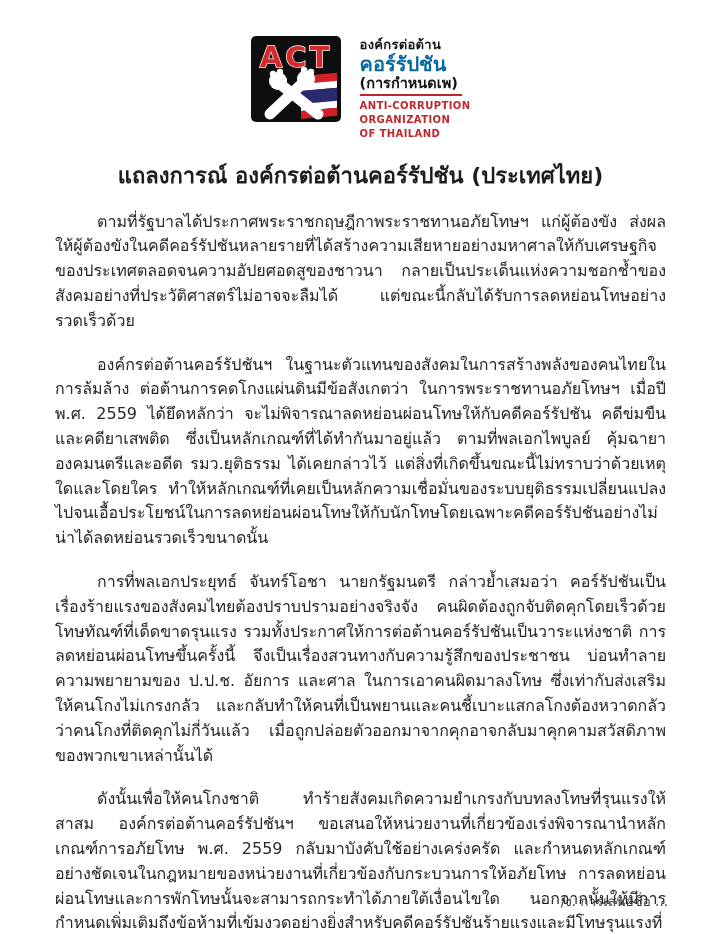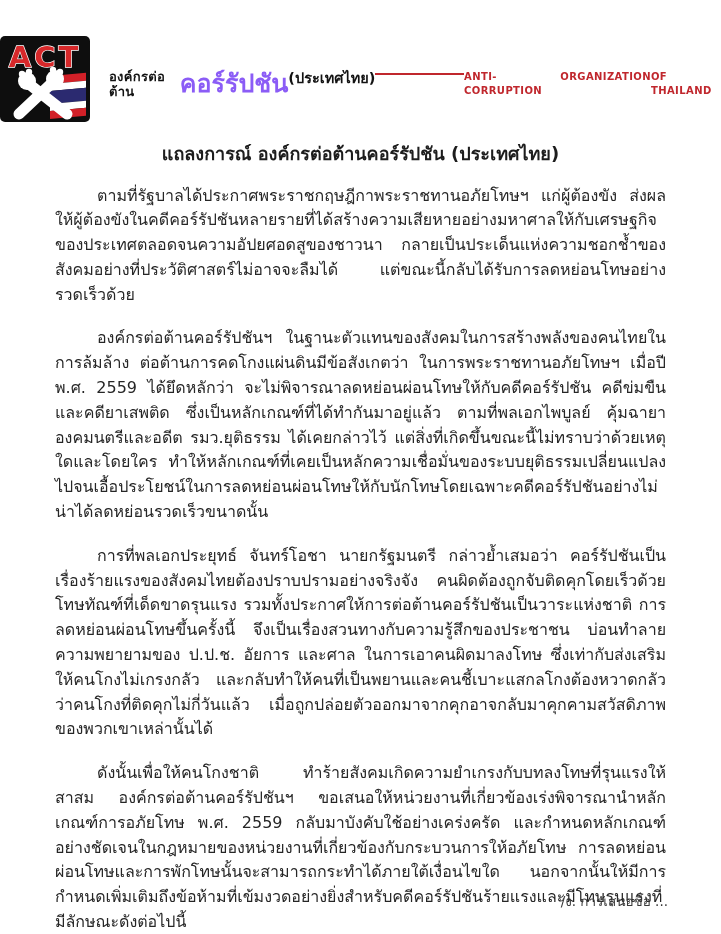--- a/index.html
+++ b/index.html
@@ -4,28 +4,28 @@
 <style>
   html,body{margin:0;padding:0;background:#e9e9e9;}
   .page{
     width:721px;height:934px;background:#ffffff;margin:0 auto;position:relative;
     font-family:"DejaVu Sans","Liberation Sans",sans-serif;color:#222;overflow:hidden;
     box-sizing:border-box;
   }
   
   .logo-row{display:flex;justify-content:center;align-items:flex-start;gap:19px;padding-top:36px;}
   .logo-square{width:90px;height:86px;flex:0 0 auto;}
-  .logo-textcol{display:flex;flex-direction:row;line-height:1.12;padding-top:2px;margin-top:32px;}
+  .logo-textcol{display:flex;flex-direction:column;line-height:1.12;padding-top:2px;}
   .logo-th1{font-size:13px;font-weight:700;color:#121212;letter-spacing:.3px;}
-  .logo-th2{font-size:25px;font-weight:700;color:#8b5cf6;}
+  .logo-th2{font-size:20px;font-weight:700;color:#0369a1;}
   .logo-th3{font-size:14.5px;font-weight:700;color:#121212;}
   .logo-rule{height:2px;background:#c0272d;border:0;margin:3px 0 3px 0;width:102px;}
   .logo-en{font-size:10px;font-weight:700;color:#c0272d;letter-spacing:.4px;line-height:1.4;}
   
-  .title-block{margin-top:16px;text-align:center;font-weight:700;font-size:18px;line-height:1.75;color:#1d1d1d;}
+  .title-block{margin-top:16px;text-align:center;font-weight:700;font-size:22px;line-height:1.75;color:#1d1d1d;}
   
   .content{margin:14px 55px 0 55px;}
   .para{
     font-size:16px;line-height:1.55;color:#262626;text-align:justify;
     text-indent:42px;margin:3px 0 19px 0;
   }
   .footer-note{
     position:absolute;right:53px;bottom:22px;font-size:13.5px;color:#3a3a3a;
   }
 </style>
@@ -54,21 +54,21 @@
         <circle cx="27" cy="45" r="9" fill="#ffffff"></circle>
         <circle cx="60" cy="36" r="3.2" fill="#ffffff"></circle>
         <circle cx="53" cy="34" r="3.2" fill="#ffffff"></circle>
         <circle cx="22" cy="38" r="3.2" fill="#ffffff"></circle>
         <circle cx="29" cy="36" r="3.2" fill="#ffffff"></circle>
       </g>
     </svg>
     <div class="logo-textcol">
       <span class="logo-th1">องค์กรต่อต้าน</span>
       <span class="logo-th2">คอร์รัปชัน</span>
-      <span class="logo-th3">(ประเทศไทย)</span>
+      <span class="logo-th3">(การกำหนดเพ)</span>
       <div class="logo-rule"></div>
       <span class="logo-en">ANTI-CORRUPTION</span>
       <span class="logo-en">ORGANIZATION</span>
       <span class="logo-en">OF THAILAND</span>
     </div>
   </div>
 
   <div class="title-block">
     <div>แถลงการณ์ องค์กรต่อต้านคอร์รัปชัน (ประเทศไทย)</div>
   </div>

